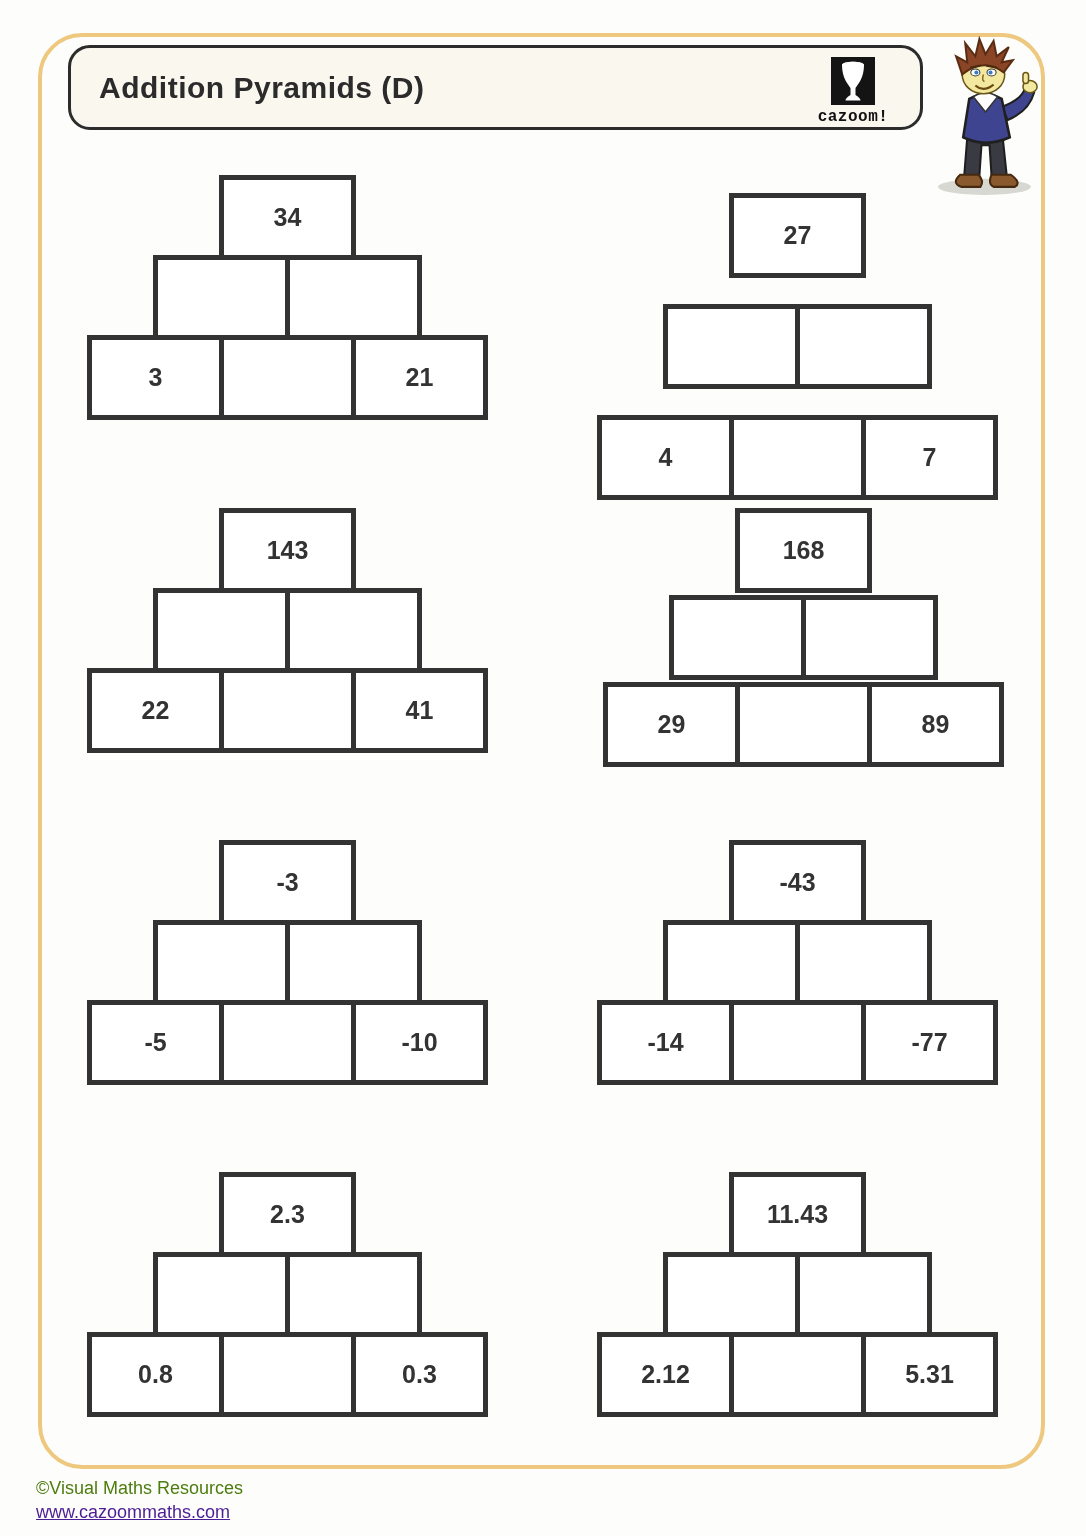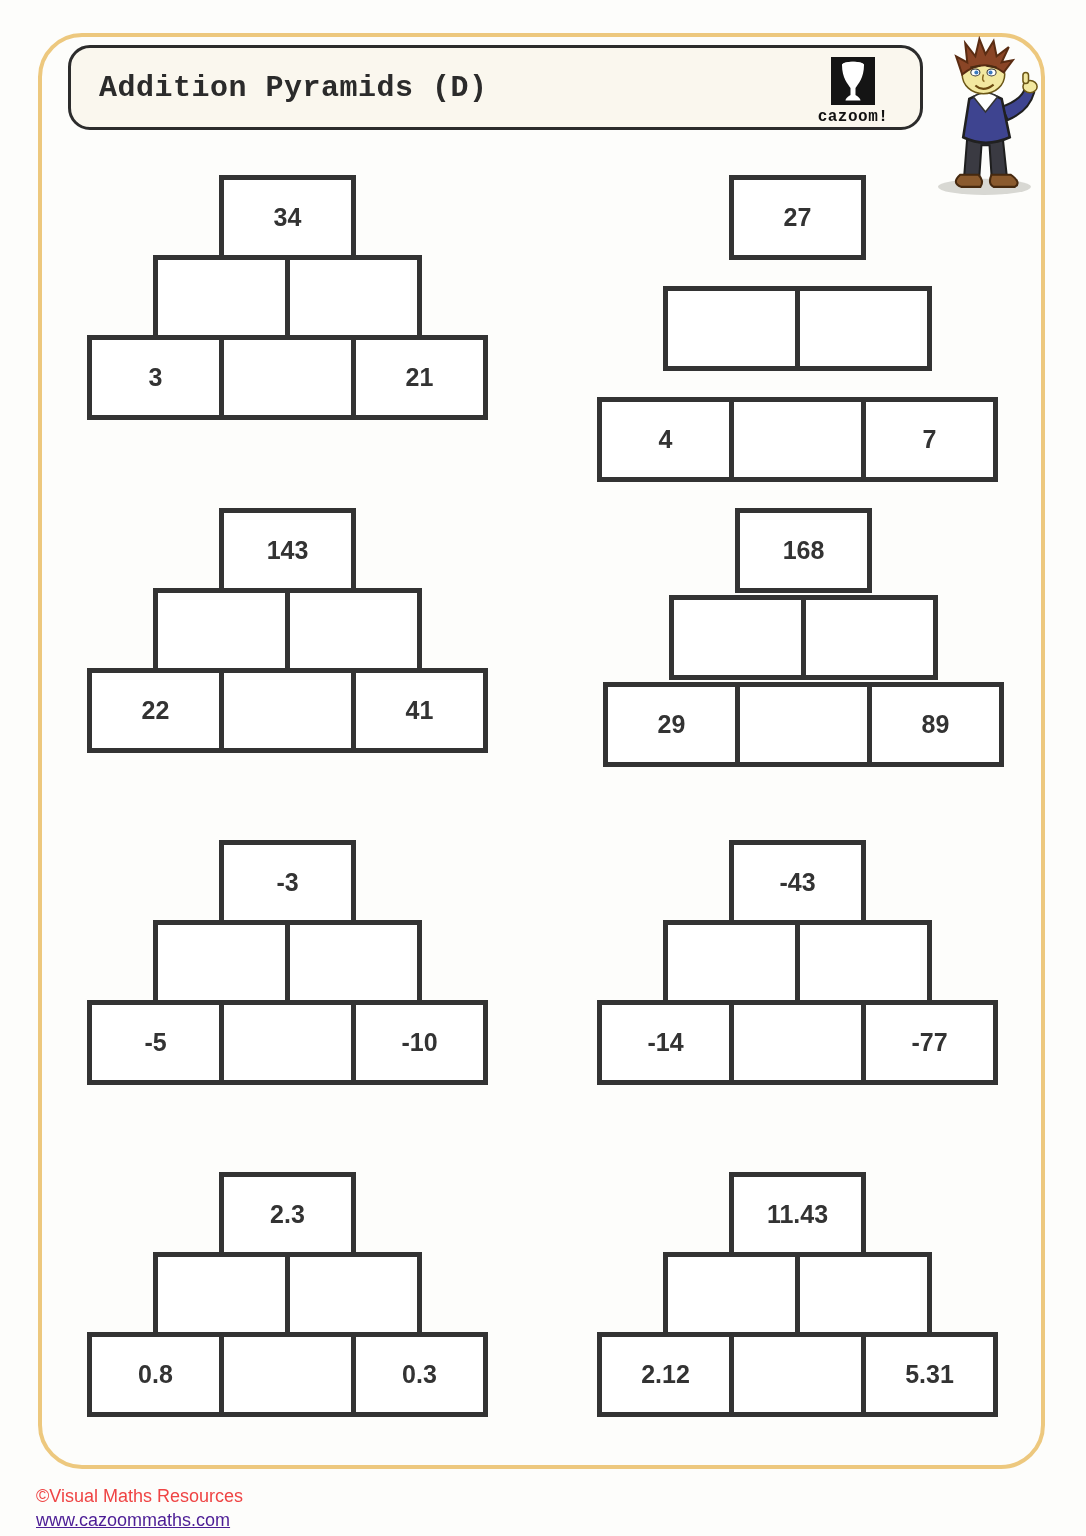--- a/index.html
+++ b/index.html
@@ -17,48 +17,47 @@
   }
   
   .header-box{
     position:absolute;left:68px;top:45px;width:855px;height:85px;
     border:3px solid #2c2c2c;border-radius:22px;box-sizing:border-box;
     background:#faf7ee;display:flex;align-items:center;
   }
   .page-title{
     padding-left:28px;font-size:30px;font-weight:800;color:#2b2b2b;
     letter-spacing:0.5px;
-    font-family:Liberation Mono, monospace;
   }
   .logo-block{
     position:absolute;right:22px;top:9px;width:90px;text-align:center;
   }
   .brand-label{
     font-family:Liberation Mono, monospace;font-weight:700;font-size:16px;
     color:#111;letter-spacing:0.5px;margin-top:-1px;
   }
   
   .mascot{position:absolute;left:928px;top:36px;width:118px;height:162px;}
   
   .pyramid{position:absolute;width:401px;display:flex;flex-direction:column;align-items:center;}
   .prow{display:flex;}
   .prow + .prow{margin-top:-5px;}
   .cell{
     width:137px;height:85px;border:5px solid #333333;background:#ffffff;
     box-sizing:border-box;display:flex;align-items:center;justify-content:center;
     font-size:25px;font-weight:700;color:#333333;
   }
   .cell + .cell{margin-left:-5px;}
-  .pos1{left:87px;top:175px;}  .pos2{left:597px;top:175px;gap:31px;}
+  .pos1{left:87px;top:175px;}  .pos2{left:597px;top:193px;gap:31px;}
   .pos3{left:87px;top:508px;justify-content:center;}  .pos4{left:603px;top:508px;gap:7px;}
   .pos5{left:87px;top:840px;}  .pos6{left:597px;top:840px;}
   .pos7{left:87px;top:1172px;} .pos8{left:597px;top:1172px;}
   
   .footer{position:absolute;left:36px;top:1476px;line-height:24px;font-size:18px;}
-  .copyright{color:#ef4444;margin-top:8px;}
+  .copyright{color:#4d7c0f;}
   .site-link{color:#4c1d95;}
 </style>
 </head>
 <body>
 
 <div class="page-frame"></div>
 
 <div class="header-box">
   <div class="page-title">Addition Pyramids (D)</div>
   <div class="logo-block">

